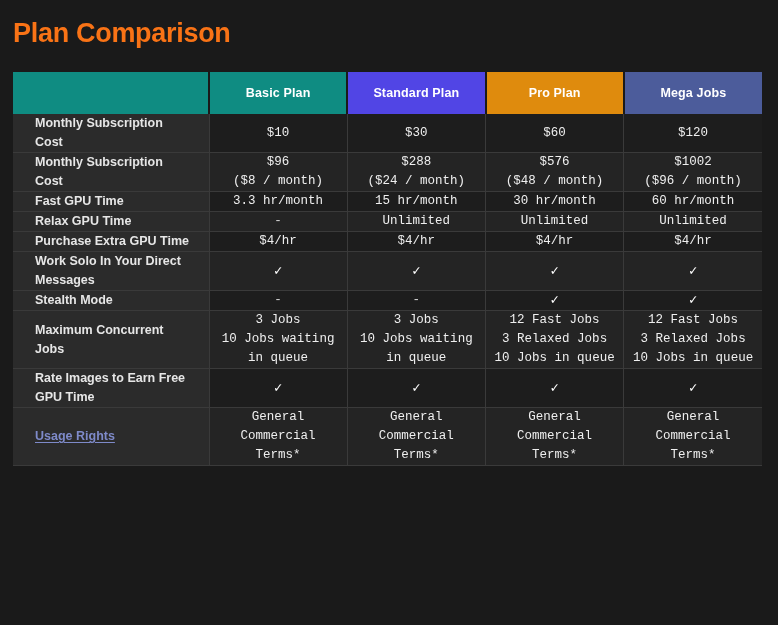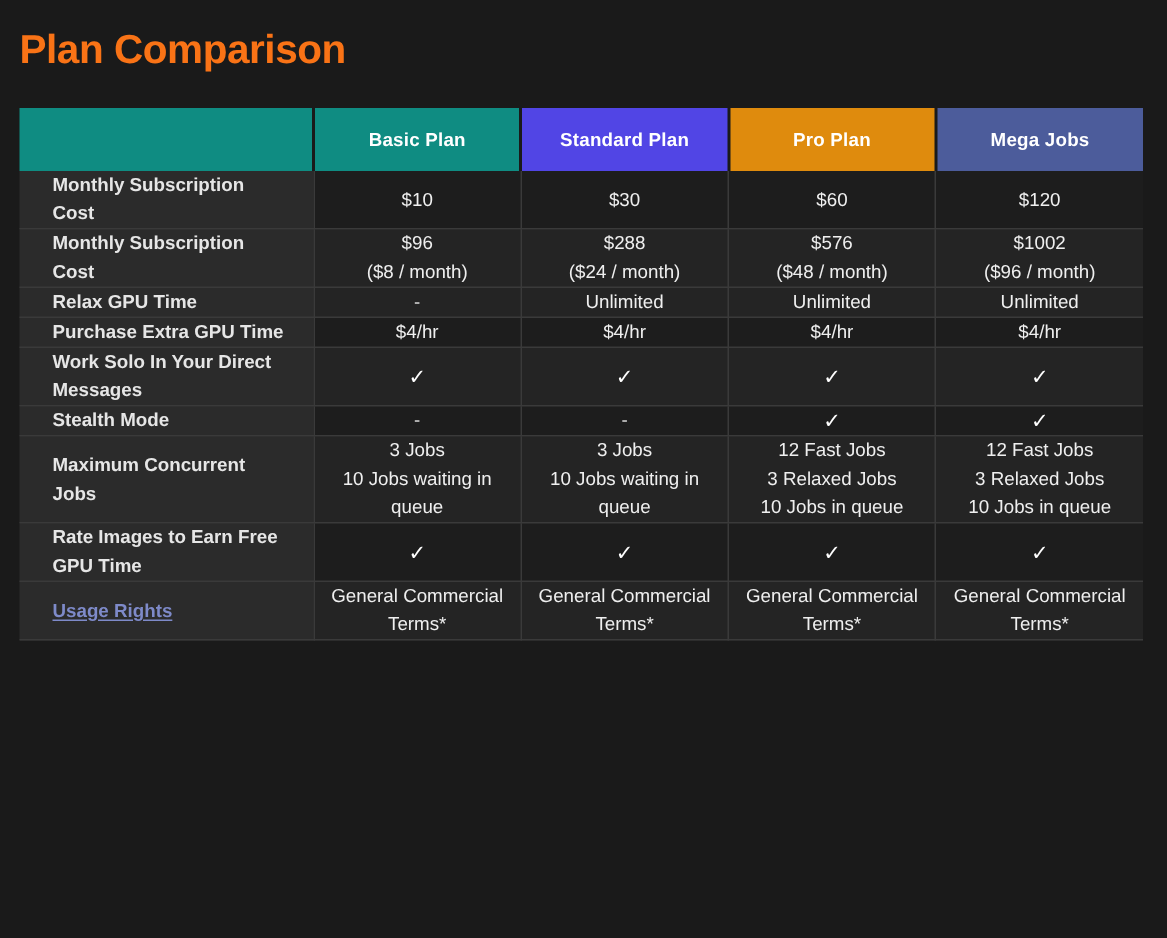--- a/index.html
+++ b/index.html
@@ -113,21 +113,21 @@
     font-size: 14px;
     line-height: 19px;
     color: #ffffff;
   }
   .dash {
     font-size: 12.5px;
     color: #d8d8d8;
   }
 
   .cell-lines { display: block; }
-  .cell-lines span { display: block; }
+  .cell-lines span { display: block; font-family: Liberation Mono, monospace; }
 </style>
 </head>
 <body>
 
 <div class="page">
 
   <h1 class="page-title">Plan Comparison</h1>
 
   <div class="table-wrap">
     <table class="plan-table">
@@ -191,20 +191,43 @@
                 <span class="">($48 / month)</span>
               </span>
             </td>
             <td class="datacell">
               <span class="cell-lines">
                 <span class="">$1002</span>
                 <span class="">($96 / month)</span>
               </span>
             </td>
           </tr>
+          <tr class="shade-a">
+            <td class="rowlabel">Fast GPU Time</td>
+            <td class="datacell">
+              <span class="cell-lines">
+                <span class="">3.3 hr/month</span>
+              </span>
+            </td>
+            <td class="datacell">
+              <span class="cell-lines">
+                <span class="">15 hr/month</span>
+              </span>
+            </td>
+            <td class="datacell">
+              <span class="cell-lines">
+                <span class="">30 hr/month</span>
+              </span>
+            </td>
+            <td class="datacell">
+              <span class="cell-lines">
+                <span class="">60 hr/month</span>
+              </span>
+            </td>
+          </tr>
           <tr class="shade-b">
             <td class="rowlabel">Relax GPU Time</td>
             <td class="datacell">
               <span class="cell-lines">
                 <span class="dash">-</span>
               </span>
             </td>
             <td class="datacell">
               <span class="cell-lines">
                 <span class="">Unlimited</span>

